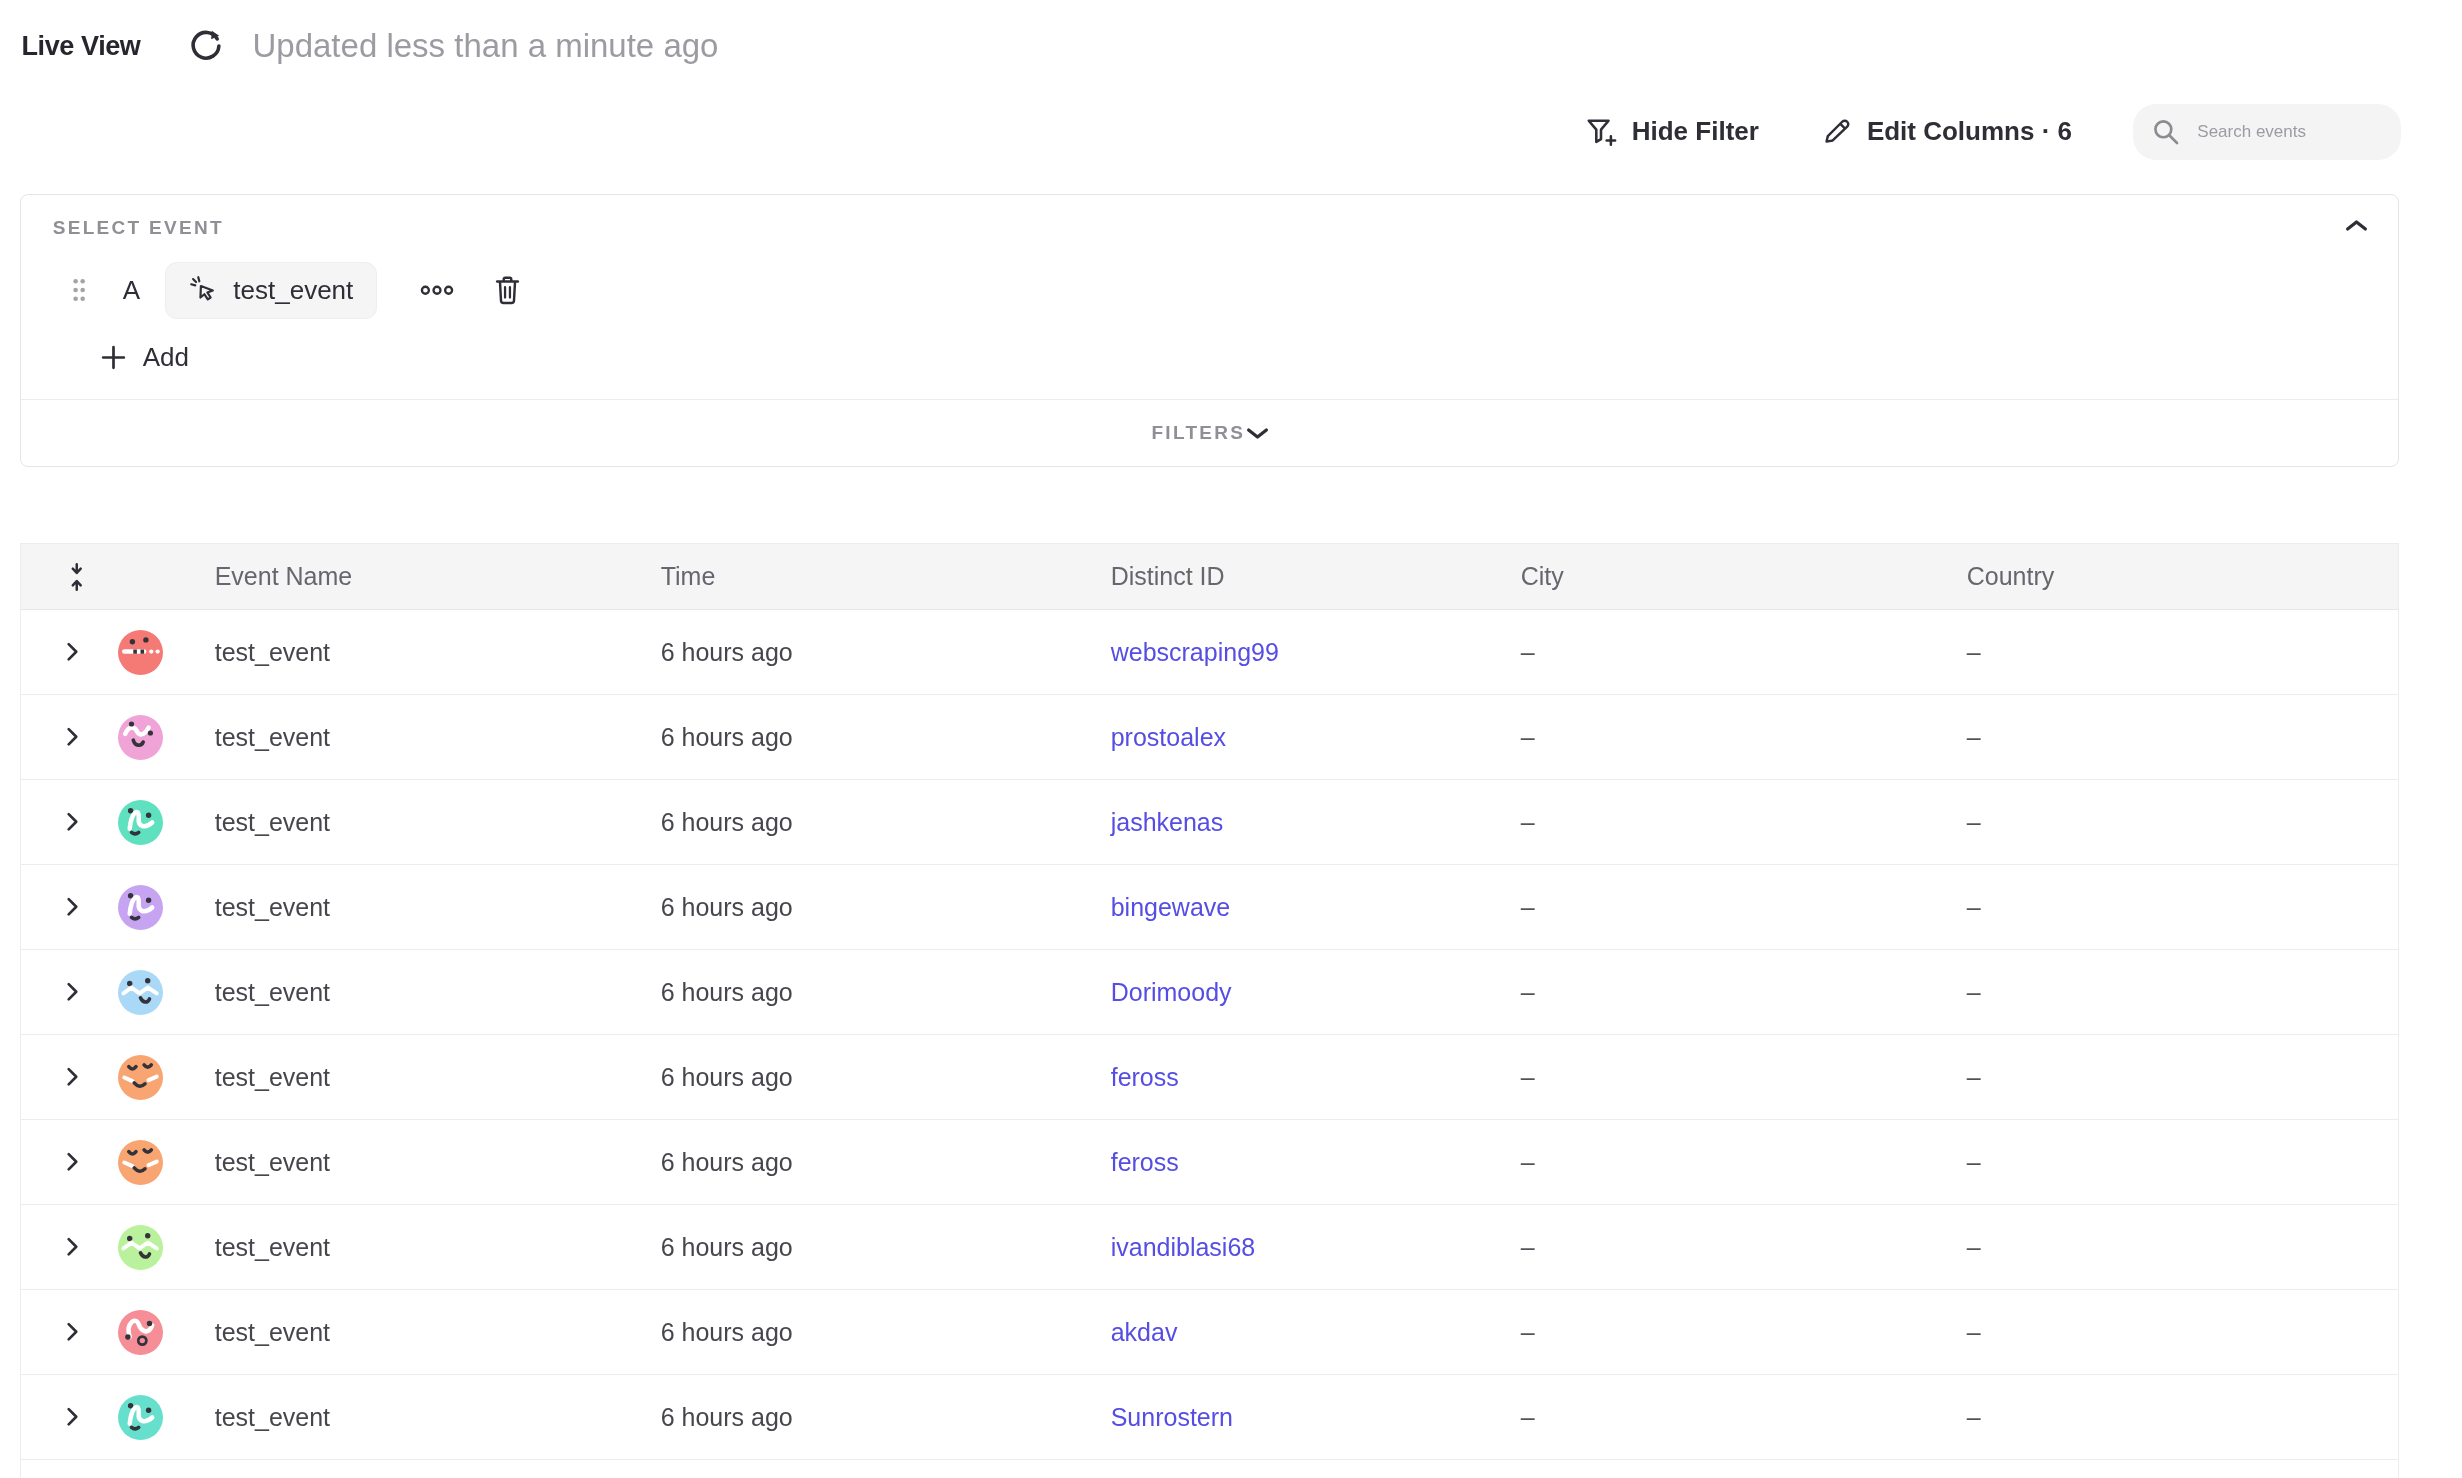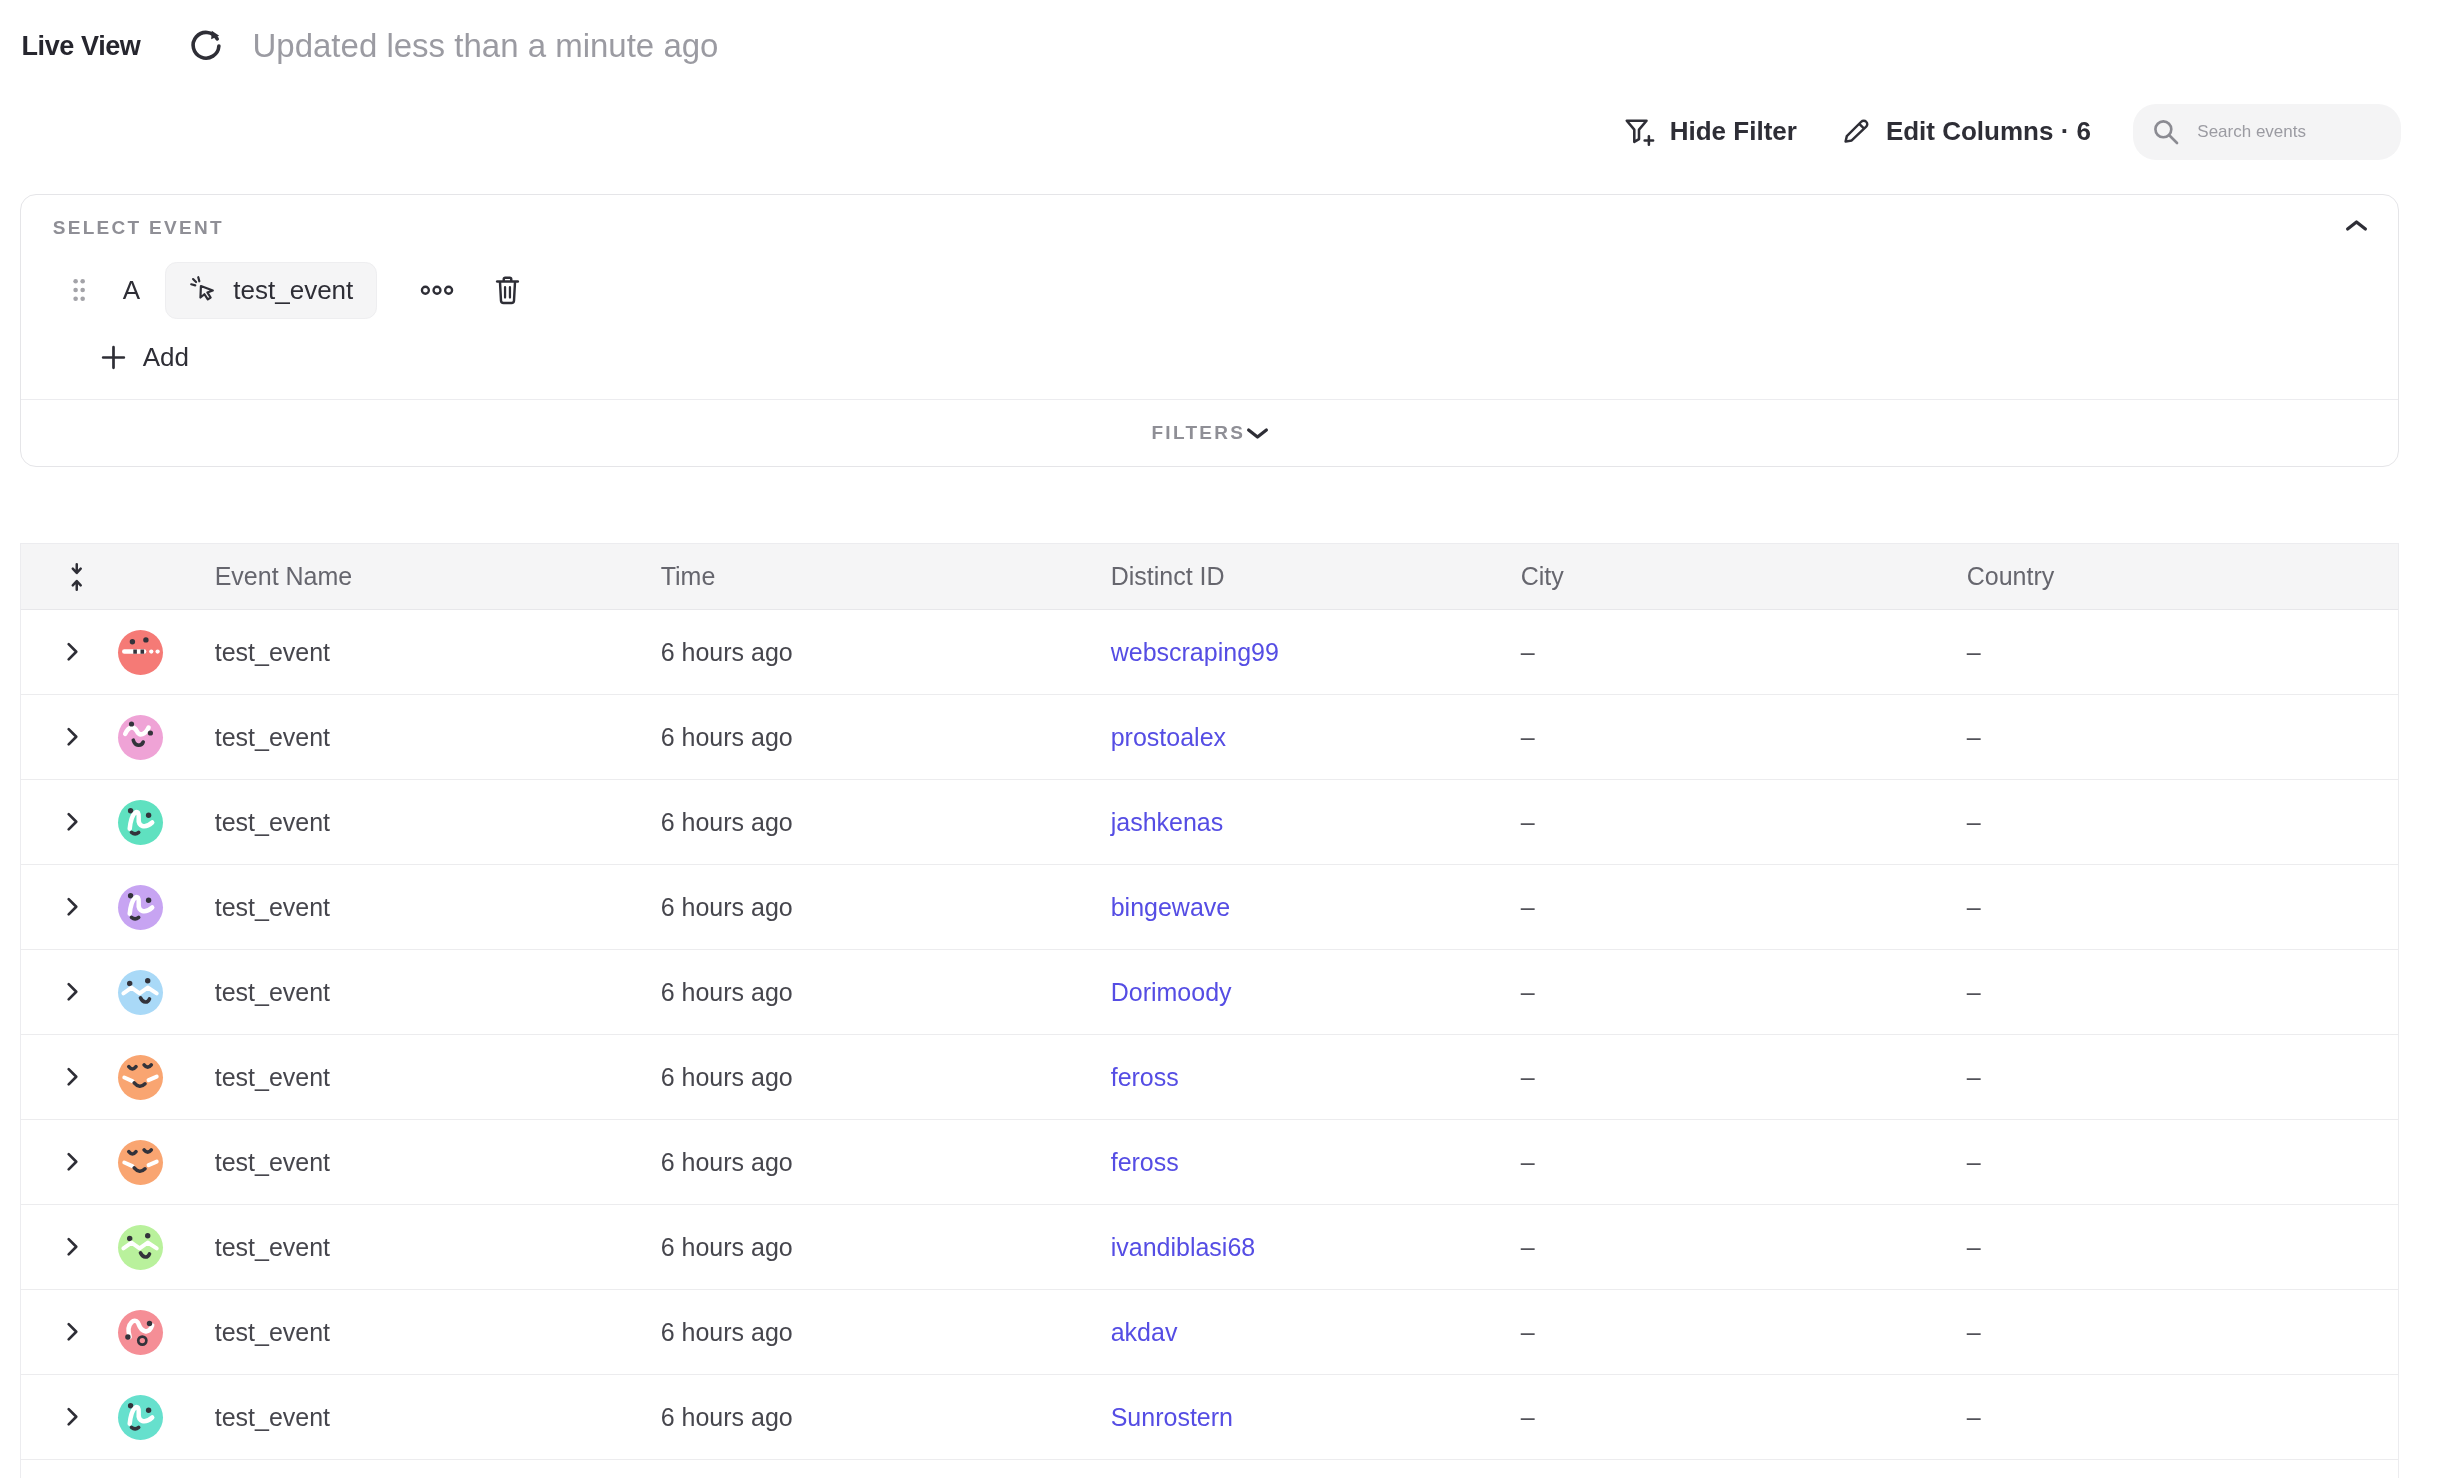--- a/index.html
+++ b/index.html
@@ -11,28 +11,28 @@
   }
   svg{display:block}
 
   
   .page-header{display:flex;align-items:center;padding:27px 0 0 21.5px;}
   .page-title{font-size:27px;font-weight:700;color:#26262e;letter-spacing:-0.4px;}
   .refresh-btn{margin-left:47px;cursor:pointer;}
   .updated-text{margin-left:27px;font-size:33px;color:#9b9ba2;}
 
   
-  .toolbar{display:flex;align-items:center;justify-content:flex-end;gap:42px;margin:38px 61px 0 0;height:57px;}
+  .toolbar{display:flex;align-items:center;justify-content:flex-end;gap:61px;margin:38px 61px 0 0;height:57px;}
   .tool-btn{display:flex;align-items:center;gap:15px;font-size:26px;font-weight:600;color:#2e2e36;cursor:pointer;white-space:nowrap;}
   .searchbox{display:flex;align-items:center;gap:14.3px;width:268px;height:56px;border-radius:23px;background:#f4f4f5;padding:0 18px;box-sizing:border-box;}
   .searchbox input{border:0;background:transparent;outline:none;font-size:17px;color:#701a75;width:100%;font-family:inherit;}
   .searchbox input::placeholder{color:#9b9ba2;}
 
   
-  .panel{margin:34px 63px 0 19.7px;border:0.9px solid #e5e5e8;border-radius:16px;}
+  .panel{margin:34px 63px 0 19.7px;border:0.9px solid #e5e5e8;border-radius:8px;}
   .panel-select{position:relative;padding:21.5px 32px 23px;}
   .section-label{font-size:19px;font-weight:700;letter-spacing:2.3px;color:#8f8f96;}
   .collapse-btn{position:absolute;top:23px;right:29px;cursor:pointer;}
   .event-row{display:flex;align-items:center;margin:23px 0 0 19.7px;}
   .drag-handle{cursor:grab;}
   .series-letter{margin-left:36px;font-size:26px;font-weight:500;color:#2e2e36;}
   .event-chip{display:flex;align-items:center;gap:14.3px;height:55px;padding:0 23px;background:#f5f5f6;border:0.9px solid #eeeef0;border-radius:11.6px;margin-left:25px;font-size:26px;font-weight:500;color:#2e2e36;cursor:pointer;}
   .more-dots{margin-left:43px;cursor:pointer;}
   .trash-btn{margin-left:39px;cursor:pointer;}
   .add-row{display:flex;align-items:center;gap:16px;margin:23px 0 3.6px 47px;font-size:26px;font-weight:500;color:#2e2e36;cursor:pointer;}

